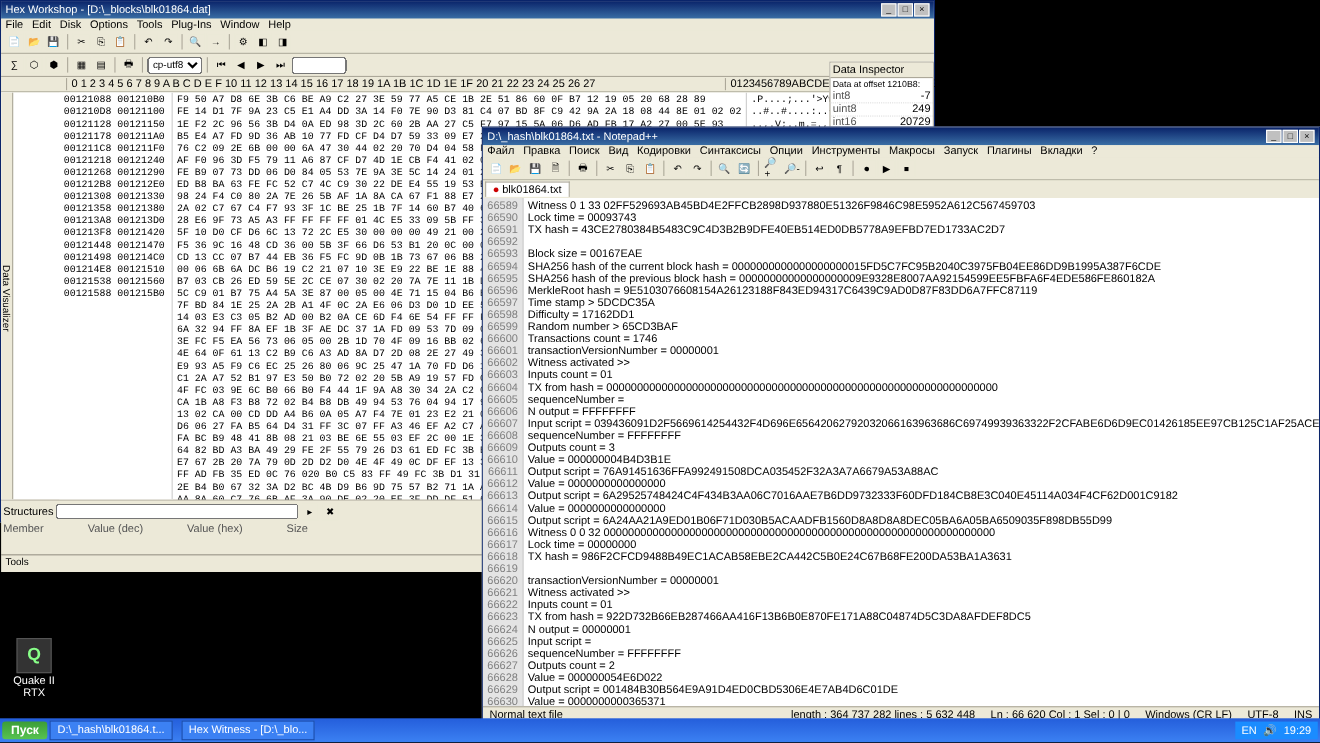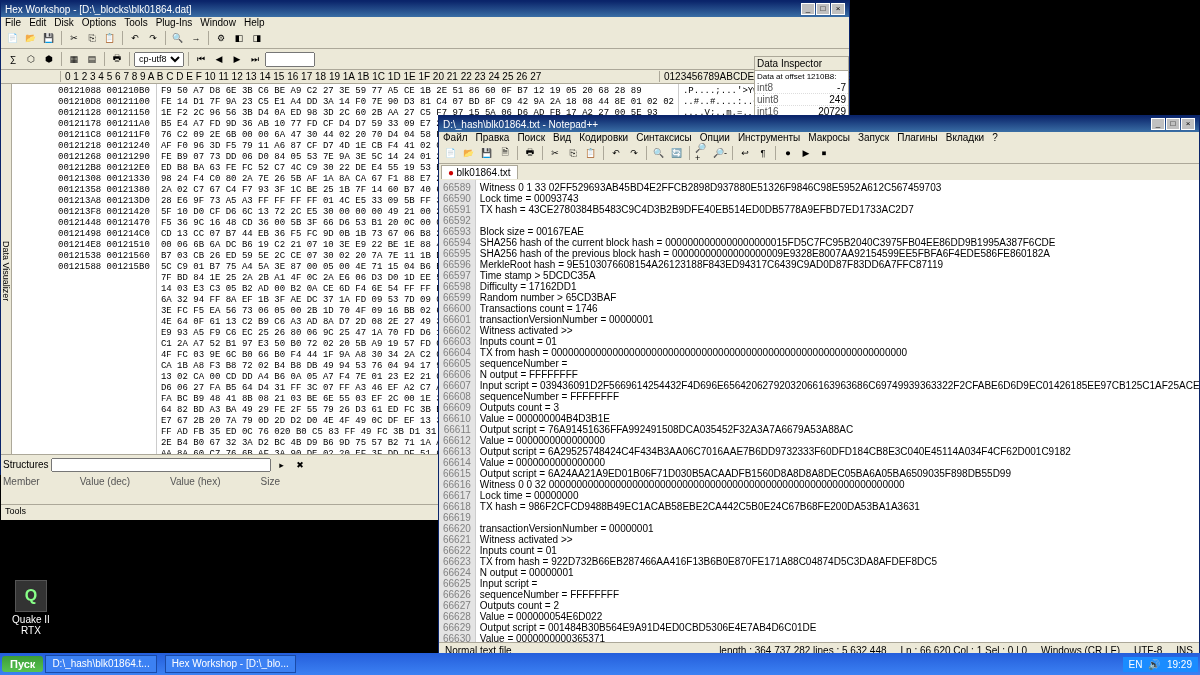--- a/index.html
+++ b/index.html
@@ -447,20 +447,20 @@
 
 <div class="deskicon">
   <div class="ic"></div>
   <span>Quake II RTX</span>
 </div>
 
 <div class="taskbar">
   <div class="startbtn">Пуск</div>
   <div id="taskbtns" style="display:flex;gap:8px;">
       <div class="taskbtn">D:\_hash\blk01864.t...</div>
-      <div class="taskbtn">Hex Workshop - [D:\_blo...</div>
+      <div class="taskbtn">Hex Witness - [D:\_blo...</div>
     </div>
   <div class="tray">
     <span>EN</span>
     <span>🔊</span>
     <span>19:29</span>
   </div>
 </div>
 
 </body></html>

